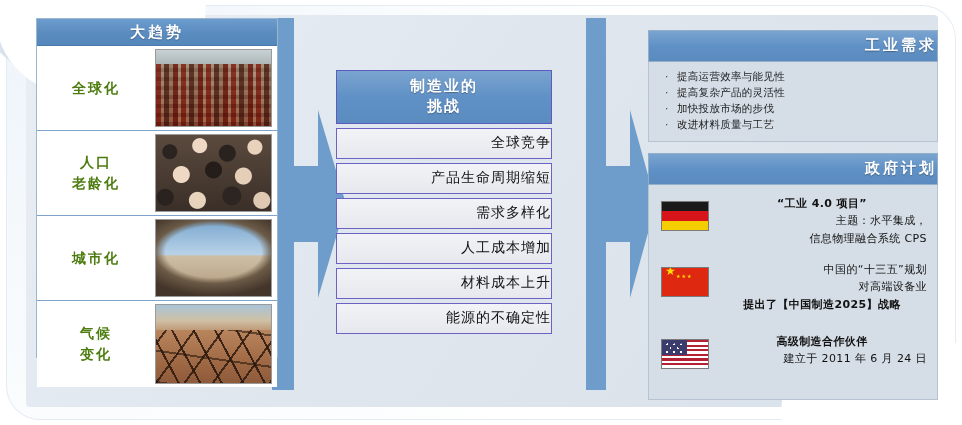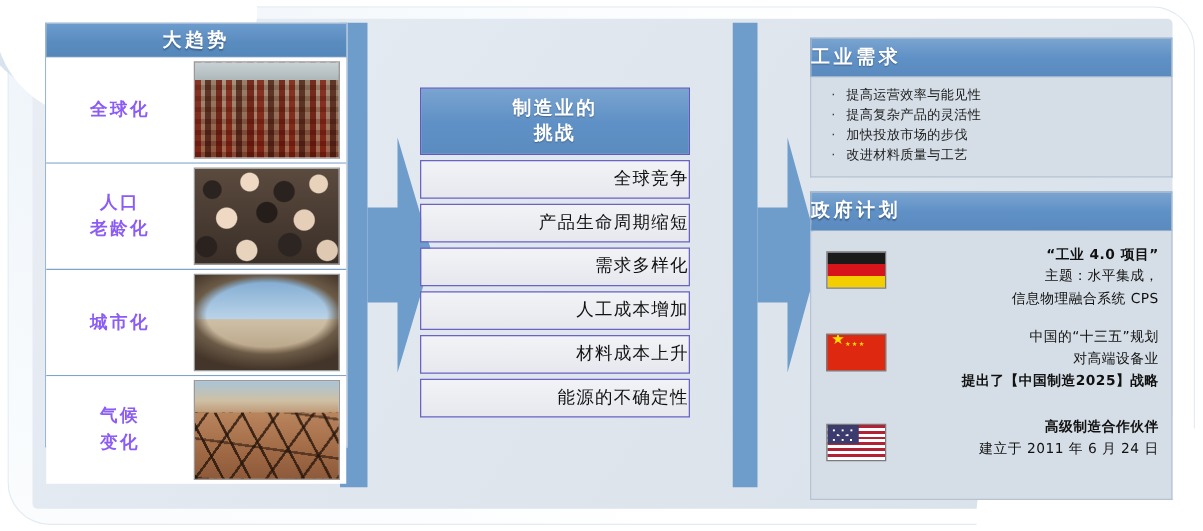--- a/index.html
+++ b/index.html
@@ -92,21 +92,21 @@
   }
   .trend-row:last-child { border-bottom: none; height: 86px; }
   .trend-label {
     width: 118px;
     display: flex;
     flex-direction: column;
     align-items: center;
     justify-content: center;
     font-size: 14px;
     font-weight: bold;
-    color: #8b5cf6;
+    color: #4d7c0f;
     letter-spacing: 2px;
     line-height: 1.5;
     text-align: center;
   }
   .trend-thumb {
     flex: 1;
     margin: 3px 5px 3px 0;
     border: 1px solid #9a9a9a;
     position: relative;
     overflow: hidden;
@@ -217,21 +217,21 @@
     left: 648px; top: 30px;
     width: 290px; height: 352px;
     z-index: 6;
   }
   .sec-header {
     background: linear-gradient(180deg, #7aa4d0 0%, #6091c6 50%, #5a8abe 100%);
     border: 1px solid #93aec9;
     color: #ffffff;
     font-size: 15px;
     font-weight: bold;
-    text-align: left;
+    text-align: right;
     letter-spacing: 3px;
     padding: 5px 0 6px;
     text-shadow: 0 1px 1px rgba(0,0,0,.3);
   }
   .sec-body {
     background: #d5dde6;
     border: 1px solid #b6c3d2;
     border-top: none;
   }
   #demand-body { padding: 7px 0 8px 0; }
@@ -303,21 +303,21 @@
   .gov-text {
     flex: 1;
     text-align: right;
     font-size: 11px;
     color: #111111;
     line-height: 1.58;
     letter-spacing: .4px;
     padding-left: 8px;
   }
   .gov-text .ln { display: block; }
-  .gov-text .bold { font-weight: bold; }
+  .gov-text .bold { font-weight: bold; text-align: center; }
 </style>
 </head>
 <body>
 
 <div id="slide">
 
   <div id="frame-outer"></div>
 
   <div id="frame-inner">
     <div id="swoosh2"></div>

